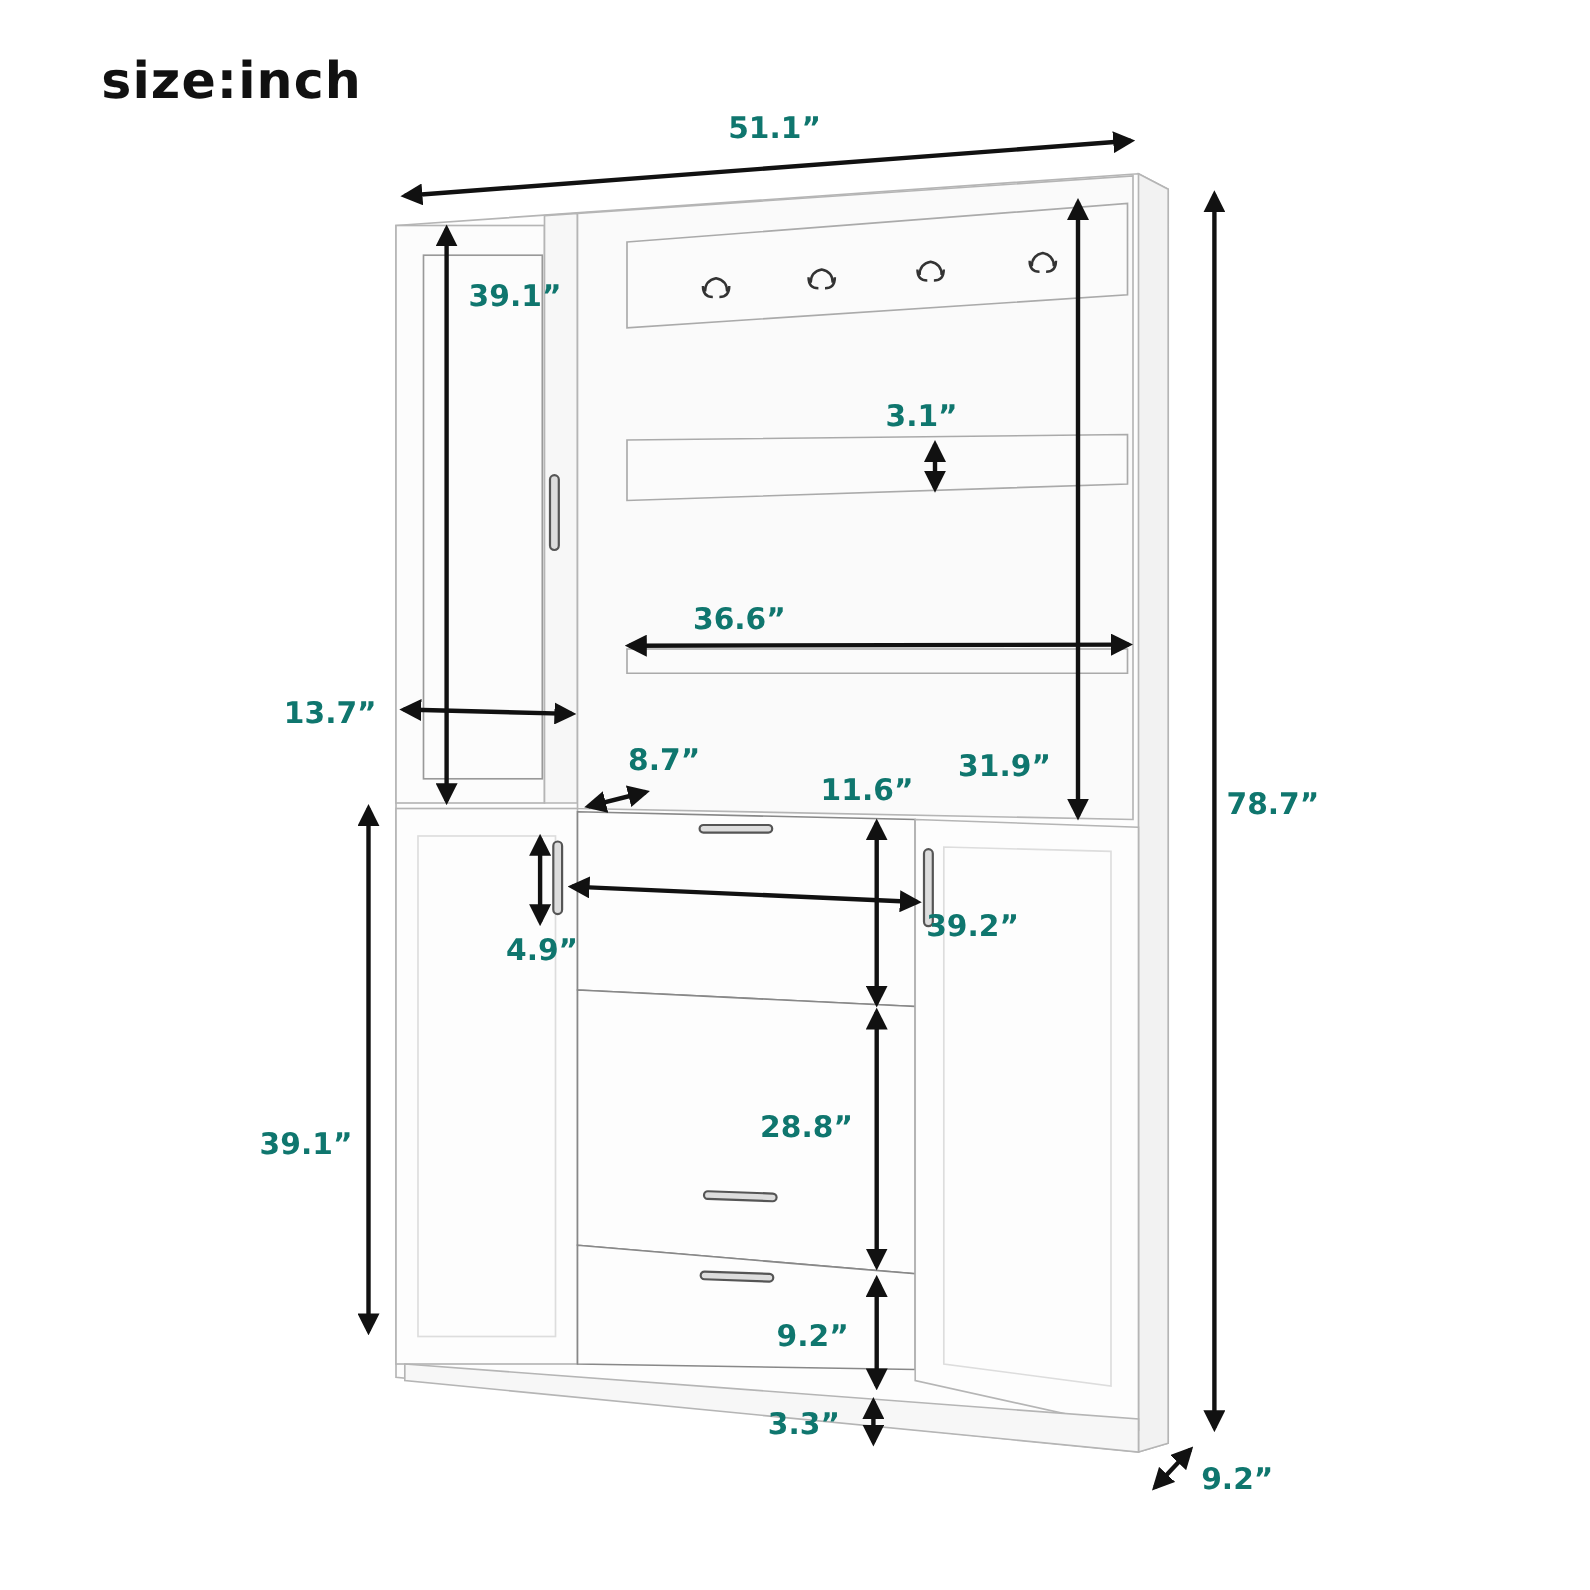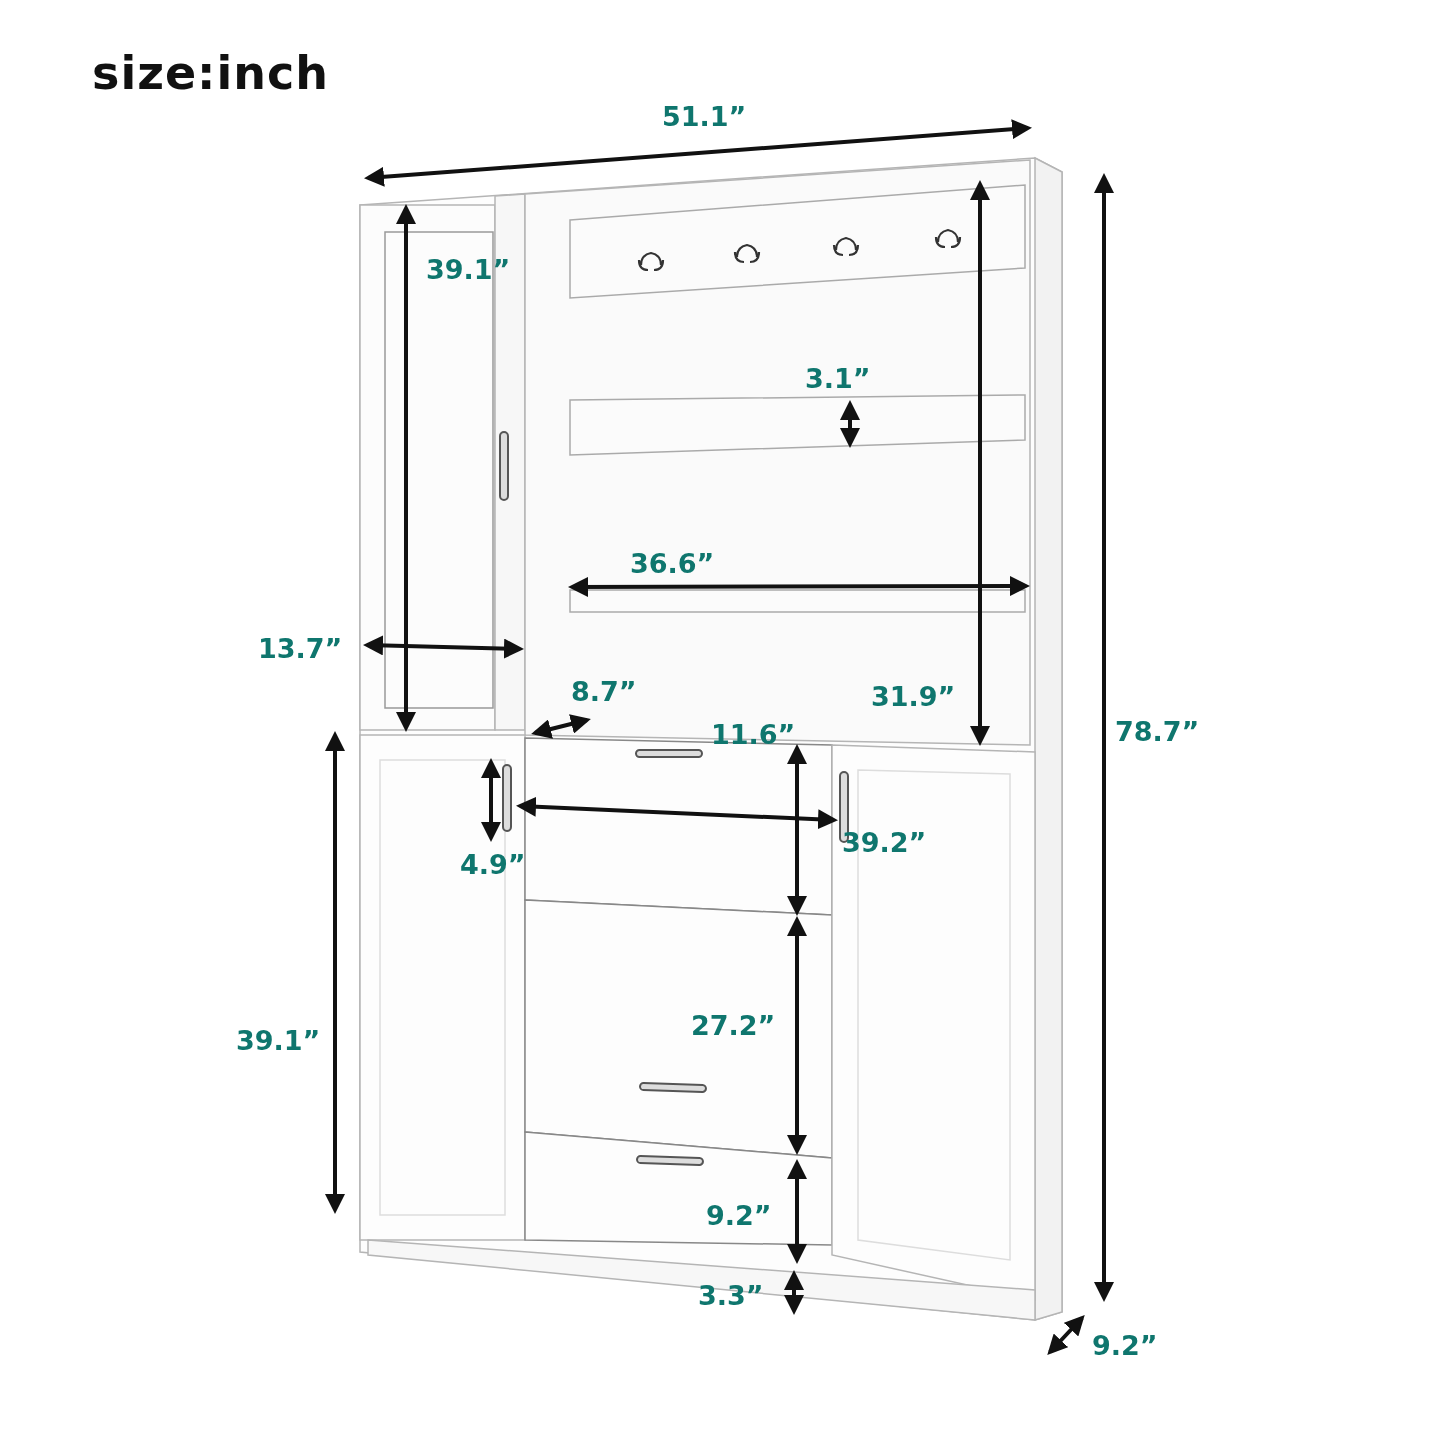--- a/index.html
+++ b/index.html
@@ -87,19 +87,19 @@
 
 <div class="dim" style="left:662px; top:101px;">51.1”</div>
 <div class="dim" style="left:1115px; top:716px;">78.7”</div>
 <div class="dim" style="left:1092px; top:1330px;">9.2”</div>
 <div class="dim" style="left:426px; top:254px;">39.1”</div>
 <div class="dim" style="left:258px; top:633px;">13.7”</div>
 <div class="dim" style="left:805px; top:363px;">3.1”</div>
 <div class="dim" style="left:630px; top:548px;">36.6”</div>
 <div class="dim" style="left:871px; top:681px;">31.9”</div>
 <div class="dim" style="left:571px; top:676px;">8.7”</div>
-<div class="dim" style="left:711px; top:703px;margin-top:16px;">11.6”</div>
+<div class="dim" style="left:746px; top:703px;">11.6”</div>
 <div class="dim" style="left:460px; top:849px;">4.9”</div>
 <div class="dim" style="left:842px; top:827px;">39.2”</div>
 <div class="dim" style="left:236px; top:1025px;">39.1”</div>
-<div class="dim" style="left:691px; top:1010px;">27.2”</div>
+<div class="dim" style="left:691px; top:1010px;">28.8”</div>
 <div class="dim" style="left:706px; top:1200px;">9.2”</div>
 <div class="dim" style="left:698px; top:1280px;">3.3”</div>
 
 </body></html>

